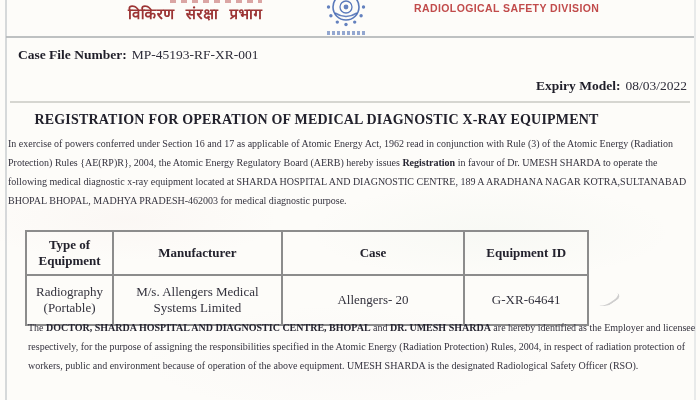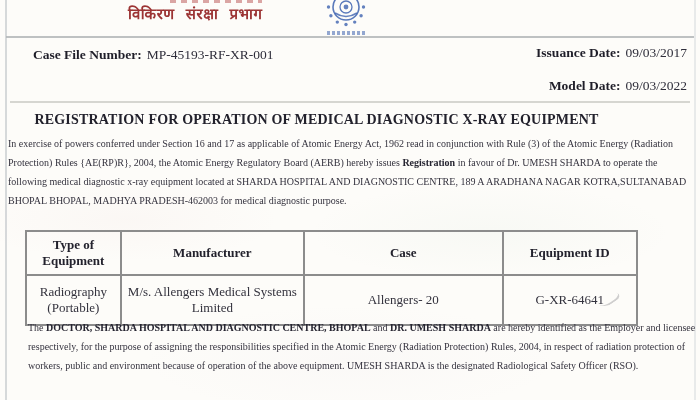--- a/index.html
+++ b/index.html
@@ -45,41 +45,41 @@
     font-weight:bold;font-size:10.5px;letter-spacing:.4px;
     color:#c14b4b;
   }
   .rule-1{position:absolute;left:6px;top:36px;width:688px;height:2px;background:#b3b6b8;opacity:.85;}
   .rule-2{position:absolute;left:10px;top:101px;width:680px;height:2px;background:#d6d6d1;}
 
   
   .meta-line{position:absolute;font-size:13.5px;white-space:nowrap;}
   .meta-line .lbl{font-weight:bold;color:#1f1e29;}
   .meta-line .val{margin-left:5px;color:#2e2d3a;}
-  .case-file{left:18px;top:47px;margin-left:15px;}
+  .case-file{left:18px;top:47px;}
   .issuance{right:13px;top:45px;}
   .doc-number{left:18px;top:80px;}
   .expiry{right:13px;top:78px;}
 
   
   .doc-title{
     position:absolute;left:0;top:112px;width:633px;
     text-align:center;font-weight:bold;font-size:14px;letter-spacing:.2px;
     color:#22212c;
   }
 
   
   .para{position:absolute;font-size:10px;line-height:19px;color:#34323e;}
   .para b{color:#262531;}
   .para-grant{left:8px;top:134px;width:688px;}
   .para-closing{left:28px;top:318px;width:686px;}
 
   
   .equip-table{
-    position:absolute;left:25px;top:230px;width:613px;
+    position:absolute;left:25px;top:230px;width:564px;
     border-collapse:collapse;table-layout:fixed;
     font-size:13px;text-align:center;
   }
   .equip-table th,.equip-table td{
     border:2px solid #8c8c8c;
     padding:4px 6px;vertical-align:middle;
   }
   .equip-table th{font-weight:bold;color:#23222d;height:34px;}
   .equip-table td{color:#33323d;height:40px;}
   .equip-table col.c1{width:15.5%;}
@@ -122,31 +122,29 @@
         <circle cx="16.3" cy="39.1" r="1.7"></circle>
       <circle cx="9.9" cy="32.7" r="1.7"></circle>
         <circle cx="7.5" cy="24" r="1.7"></circle>
       <circle cx="9.9" cy="15.3" r="1.7"></circle>
         <circle cx="16.3" cy="8.9" r="1.7"></circle>
     </g>
     <path d="M14 30 q11 7 22 0" stroke="#3e63b0" stroke-width="1.6" fill="none" opacity="0.8"></path>
   </svg>
   <div class="emblem-caption"></div>
 
+  <div class="english-division">RADIOLOGICAL SAFETY DIVISION</div>
 
   <div class="rule-1"></div>
 
   <div class="meta-line case-file">
     <span class="lbl">Case File Number:</span><span class="val">MP-45193-RF-XR-001</span>
   </div>
-  <div class="meta-line issuance">
-    <span class="lbl">Issuance Date:</span><span class="val">09/03/2017</span>
-  </div>
   <div class="meta-line expiry">
-    <span class="lbl">Model Date:</span><span class="val">09/03/2022</span>
+    <span class="lbl">Expiry Model:</span><span class="val">08/03/2022</span>
   </div>
 
   <div class="rule-2"></div>
 
   <div class="doc-title">REGISTRATION FOR OPERATION OF MEDICAL DIAGNOSTIC X-RAY EQUIPMENT</div>
 
   <div class="para para-grant"><span>In exercise of powers conferred under Section 16 and 17 as applicable of Atomic Energy Act, 1962 read in conjunction with Rule (3) of the Atomic Energy (Radiation Protection) Rules {AE(RP)R}, 2004, the Atomic Energy Regulatory Board (AERB) hereby issues </span><b>Registration</b><span> in favour of Dr. UMESH SHARDA to operate the following medical diagnostic x-ray equipment located at SHARDA HOSPITAL AND DIAGNOSTIC CENTRE, 189 A ARADHANA NAGAR KOTRA,SULTANABAD BHOPAL  BHOPAL, MADHYA PRADESH-462003 for medical diagnostic purpose.</span></div>
 
   <table class="equip-table">
     <colgroup>

